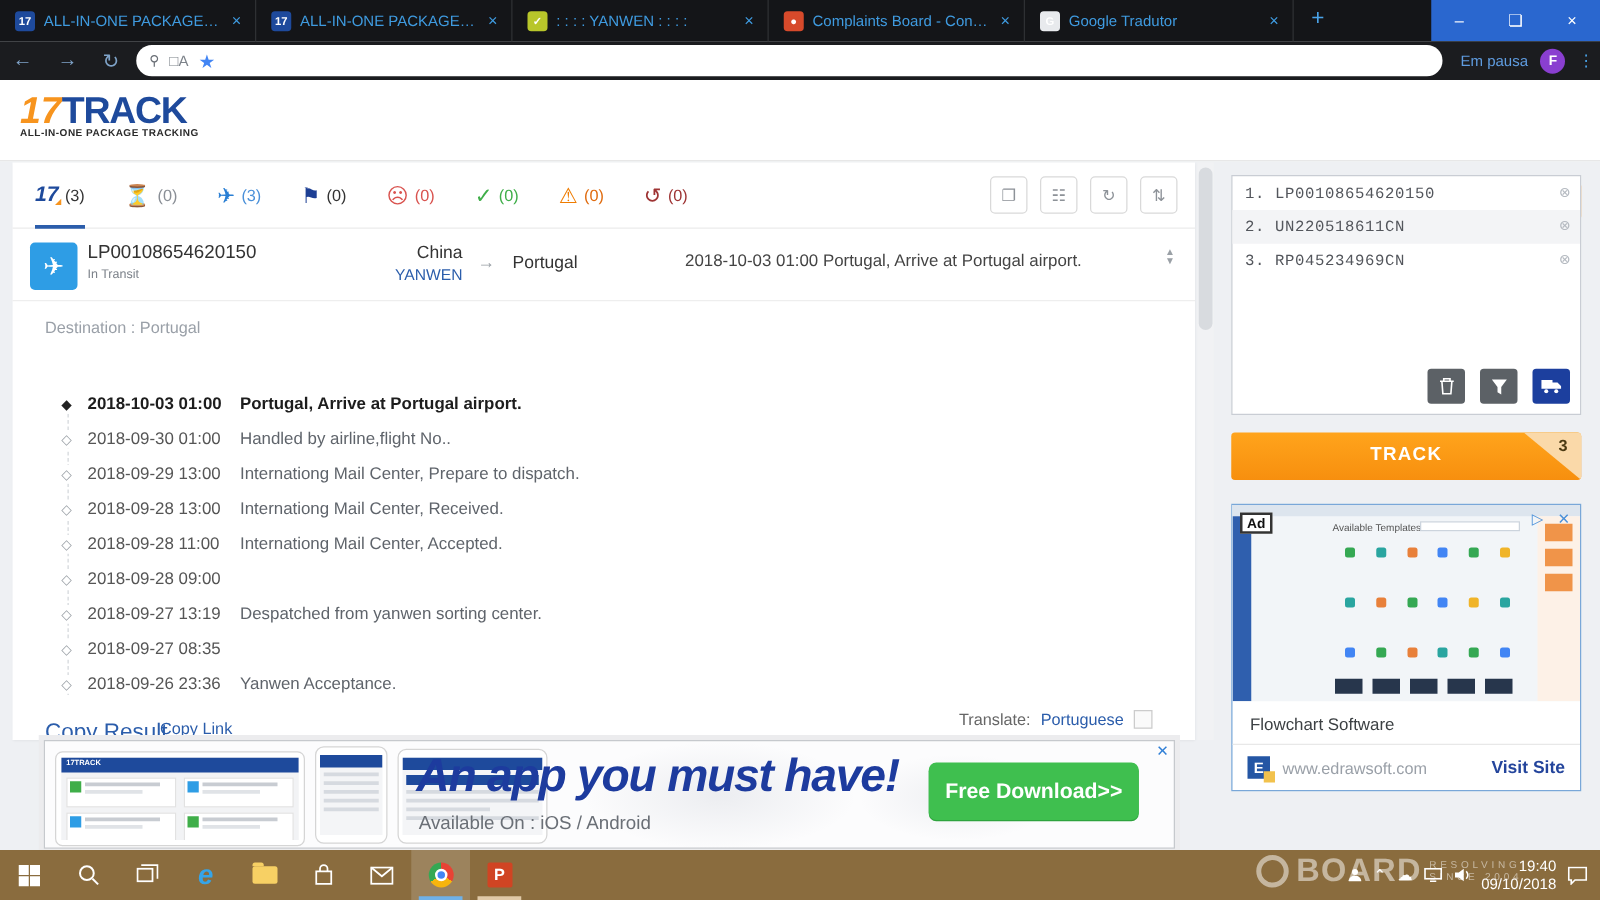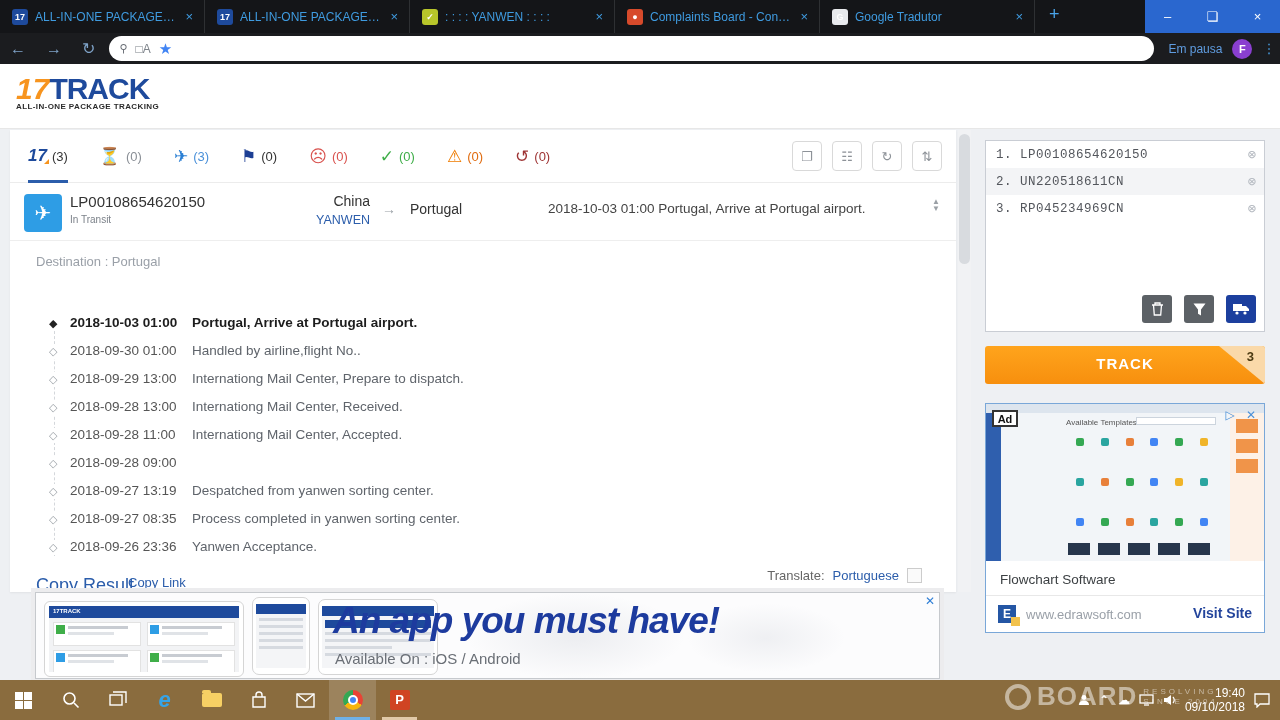--- a/index.html
+++ b/index.html
@@ -334,21 +334,20 @@
           <span class="tm">2018-09-28 09:00</span>
         </div>
       <div class="ev" style="top:168px">
           <span class="mk">◇</span>
           <span class="tm">2018-09-27 13:19</span>
           <span class="ds">Despatched from yanwen sorting center.</span>
         </div>
       <div class="ev" style="top:196px">
           <span class="mk">◇</span>
           <span class="tm">2018-09-27 08:35</span>
-          <span class="ds">Process completed in yanwen sorting center.</span>
         </div>
       <div class="ev" style="top:224px">
           <span class="mk">◇</span>
           <span class="tm">2018-09-26 23:36</span>
           <span class="ds">Yanwen Acceptance.</span>
         </div>
     </div>
 
     <div id="copyres">Copy Result</div>
     <div id="copylink">Copy Link</div>
@@ -496,20 +495,21 @@
           <div class="ln" style="background:#1e4a9c;height:8px"></div>
           <div class="ln"></div>
           <div class="ln"></div>
           <div class="ln" style="width:60%"></div>
           <div class="ln"></div>
         </div>
     </div>
   </div>
   <div id="bheadline">An app you must have!</div>
   <div id="bsub">Available On : iOS / Android</div>
+  <div id="bdl">Free Download&gt;&gt;</div>
   <div id="bclose">✕</div>
 
   <div id="taskbar">
     <div class="tkcell">
         <span class="winlogo">
           <i></i>
           <i></i>
           <i></i>
           <i></i>
         </span>

